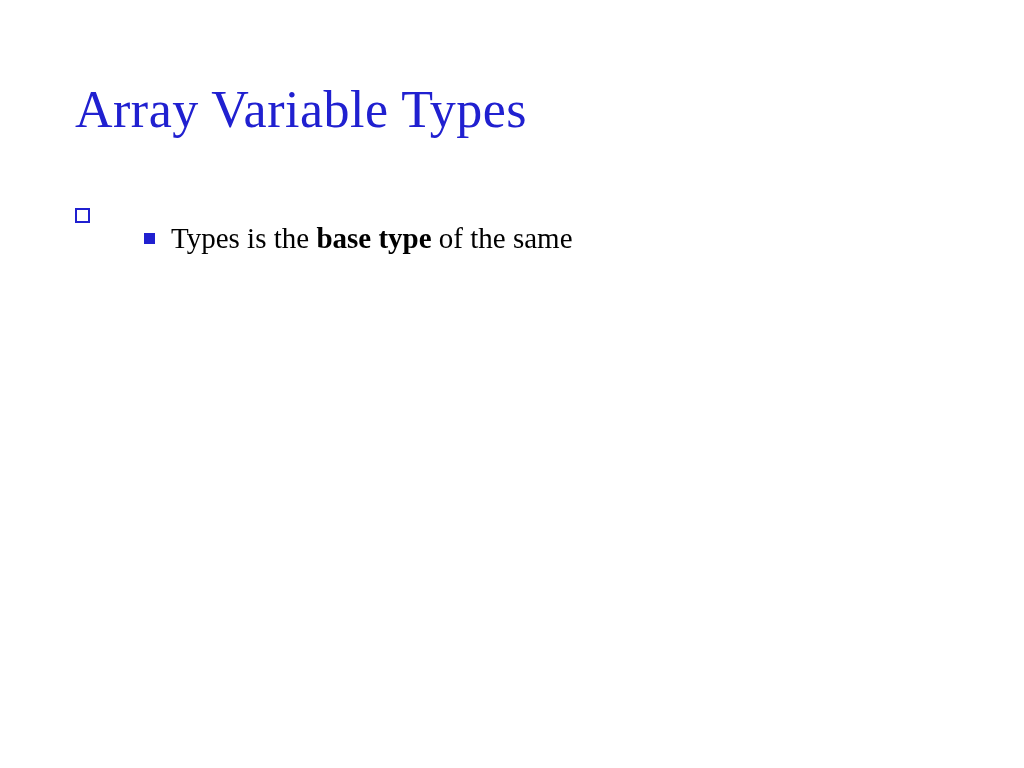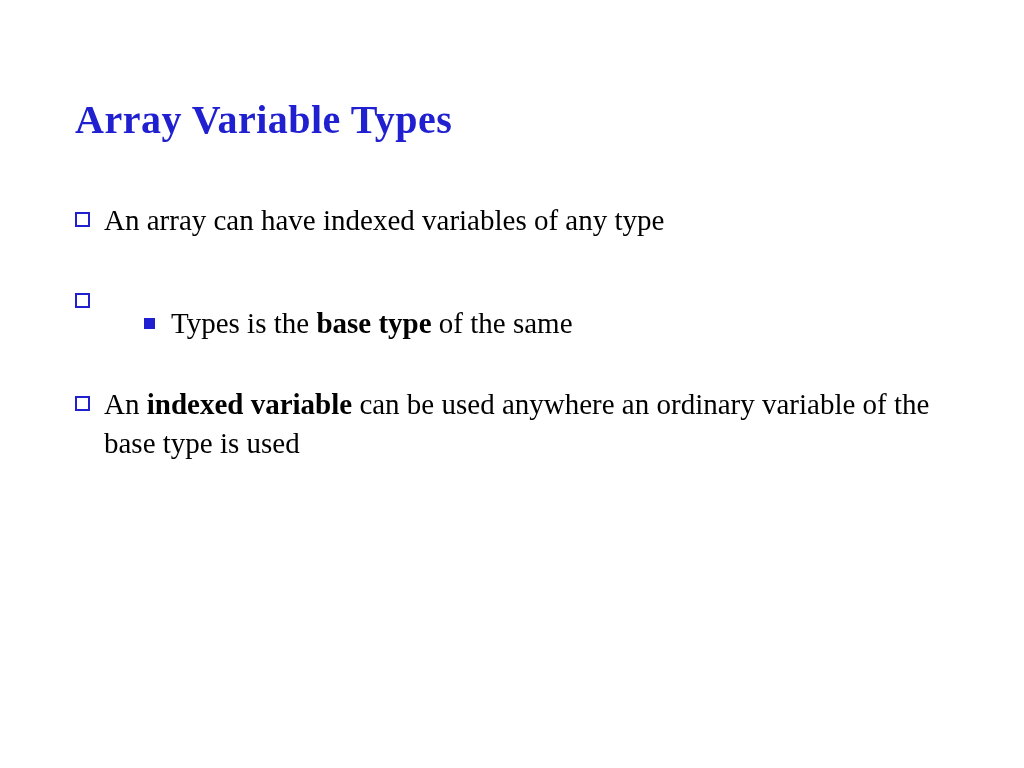--- a/index.html
+++ b/index.html
@@ -11,25 +11,24 @@
       width: 1024px;
       height: 768px;
       background: #ffffff;
       font-family: "Comic Sans MS", "Comic Sans", cursive;
       padding: 80px 75px 60px 75px;
       color: #000000;
       overflow: hidden;
     }
     .title {
       color: #2020d0;
-      font-size: 40px;
-      font-weight: bold;
+      font-size: 52px;
+      font-weight: normal;
       margin-bottom: 58px;
       letter-spacing: 0.5px;
-      margin-top: 16px;
     }
     .bullet-list {
       list-style: none;
     }
     .bullet-item {
       display: flex;
       align-items: flex-start;
       margin-bottom: 42px;
       font-size: 29px;
       line-height: 1.35;
@@ -67,38 +66,28 @@
     .bold {
       font-weight: bold;
     }
   </style>
 </head>
 <body>
 
 <h1 class="title">Array Variable Types</h1>
 
 <ul class="bullet-list">
-  <li class="bullet-item">
-    <span class="bullet-marker"></span>
-    <span class="bullet-text">An array can have indexed variables of any type</span>
-  </li>
 
   <li class="bullet-item">
     <span class="bullet-marker"></span>
     <div class="bullet-text">
       <ul class="sub-list">
         <li class="sub-item">
           <span class="sub-marker"></span>
           <span>
             <span>Types is the </span><span class="bold">base type</span><span> of the same</span>
           </span>
         </li>
       </ul>
     </div>
   </li>
 
-  <li class="bullet-item">
-    <span class="bullet-marker"></span>
-    <span class="bullet-text">
-      <span>An </span><span class="bold">indexed variable</span><span> can be used anywhere an ordinary variable of the base type is used</span>
-    </span>
-  </li>
 </ul>
 
 </body></html>

